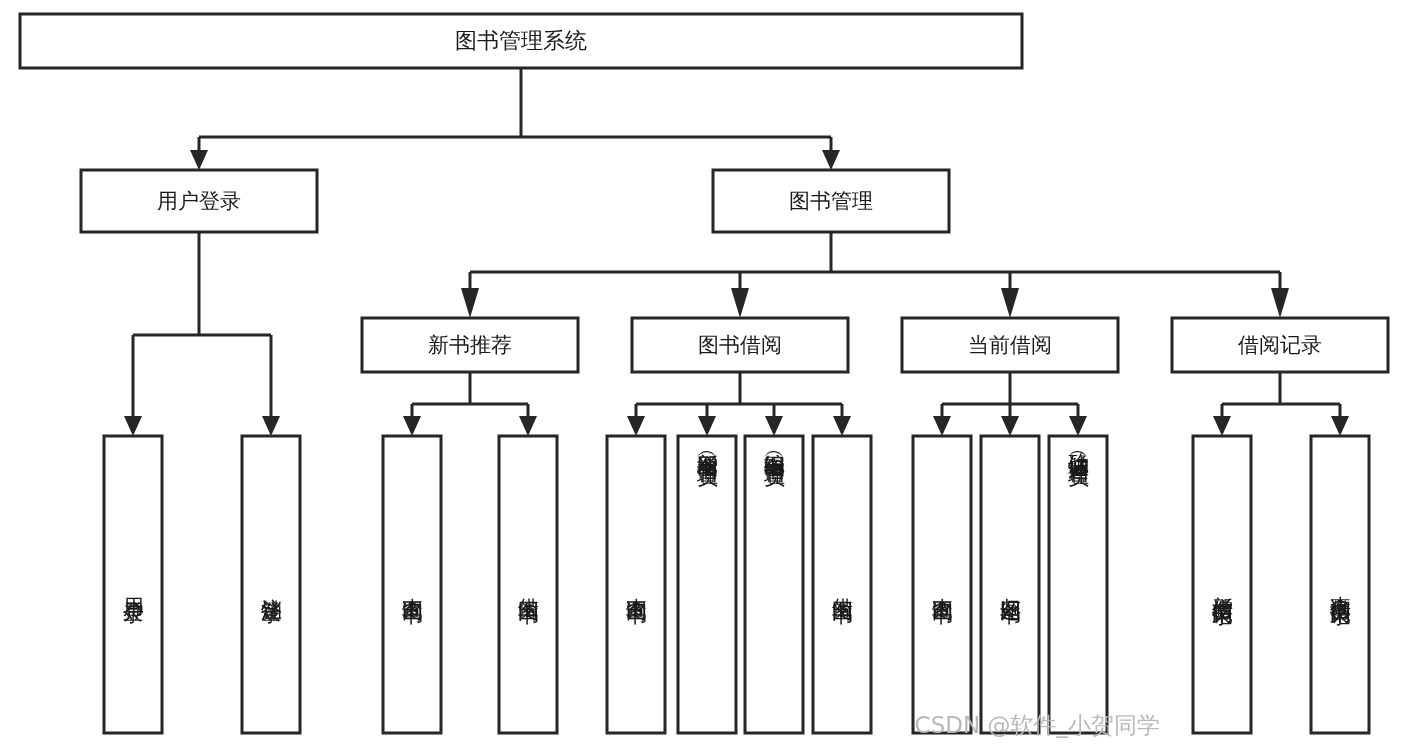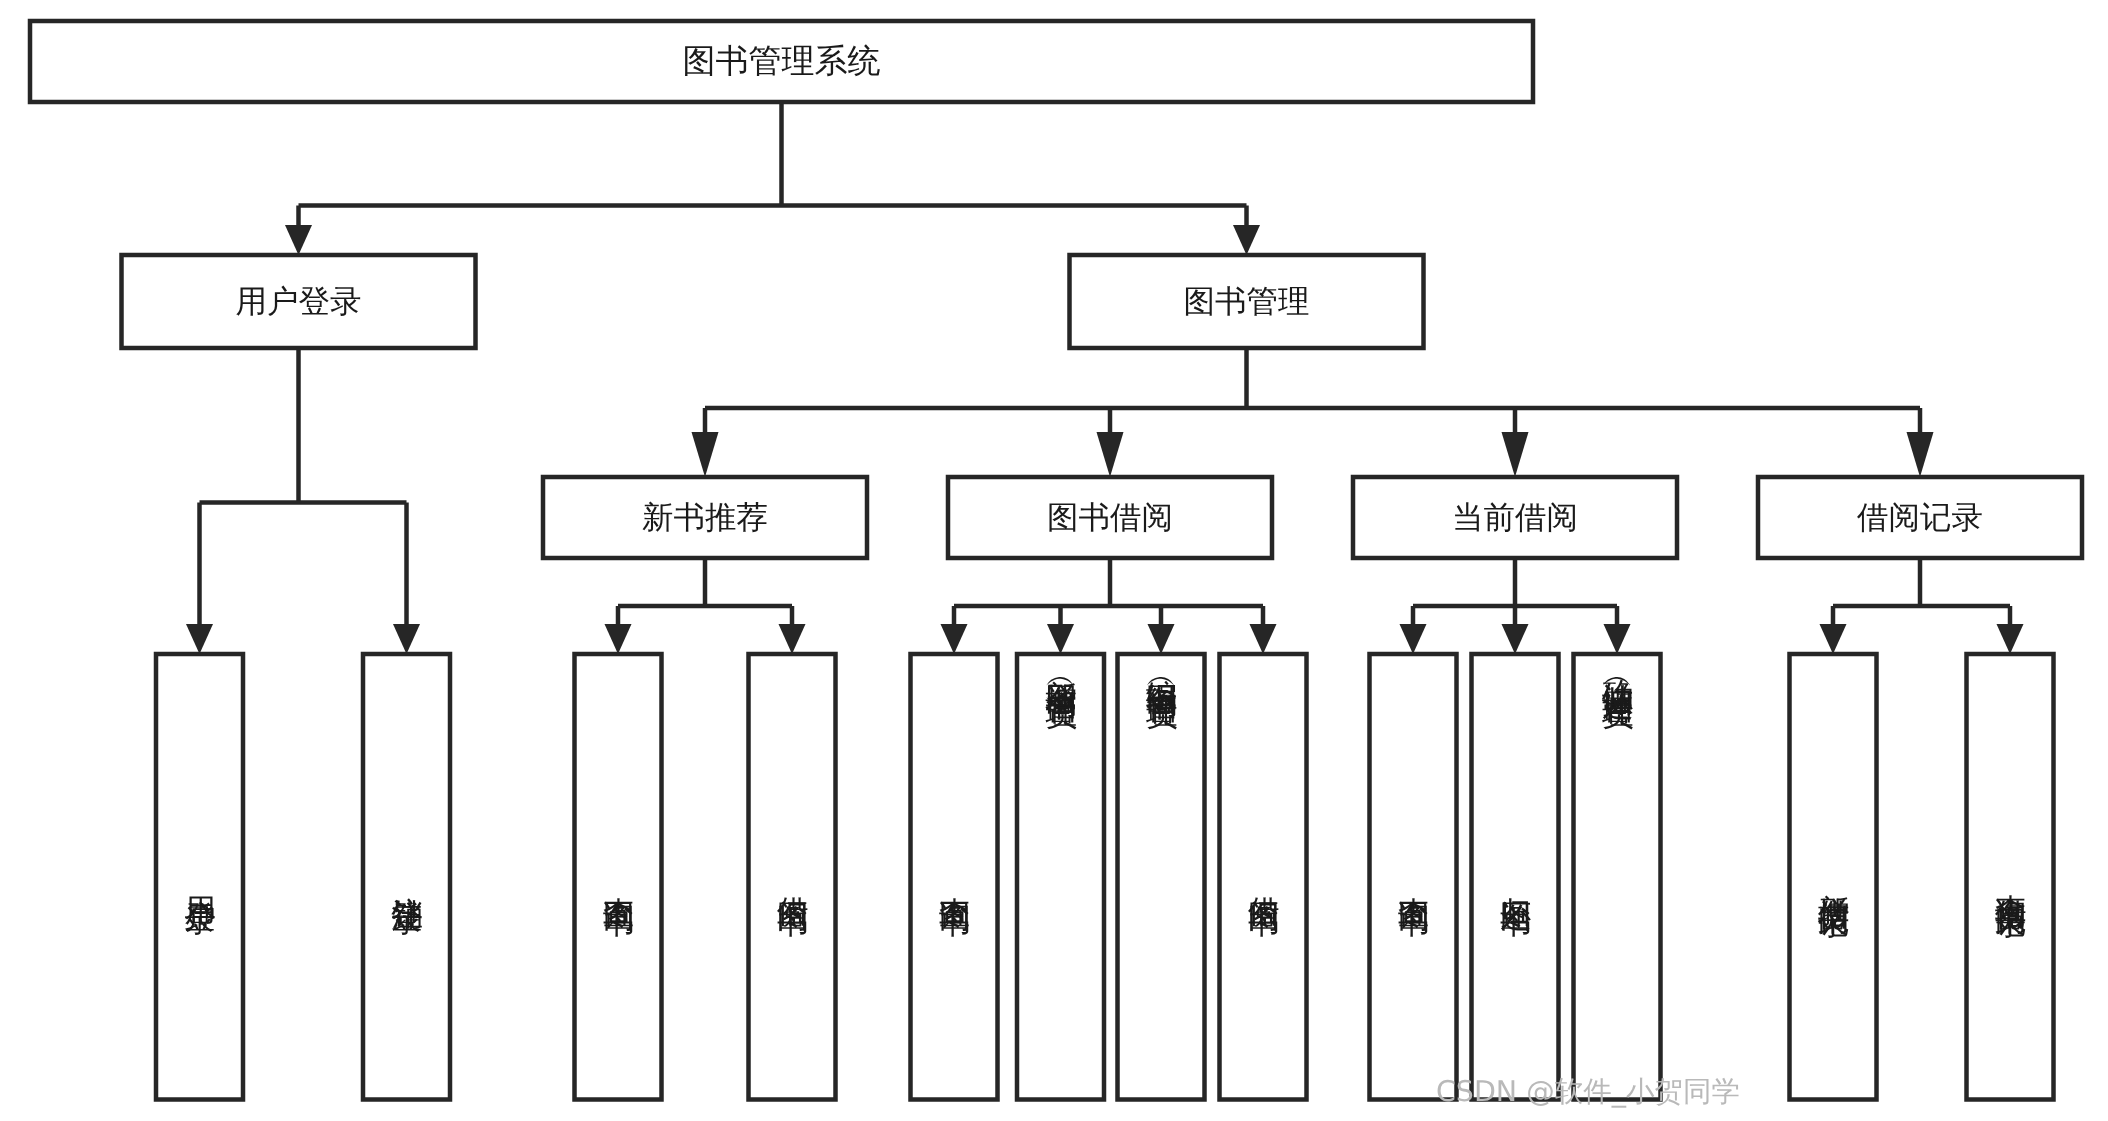--- a/index.html
+++ b/index.html
@@ -68,21 +68,21 @@
     line-height: 1.28;
     color: #1a1a1a;
     letter-spacing: 2px;
     white-space: nowrap;
   }
   .watermark {
     position: absolute;
     right: 8px;
     bottom: 6px;
     font-family: "DejaVu Sans", "Liberation Sans", sans-serif;
-    font-size: 19px;
+    font-size: 23px;
     color: #b9b9b9;
     white-space: nowrap;
     pointer-events: none;
     margin-left: 32px;
   }
 </style>
 </head>
 <body>
 
 <div id="diagram-root">

